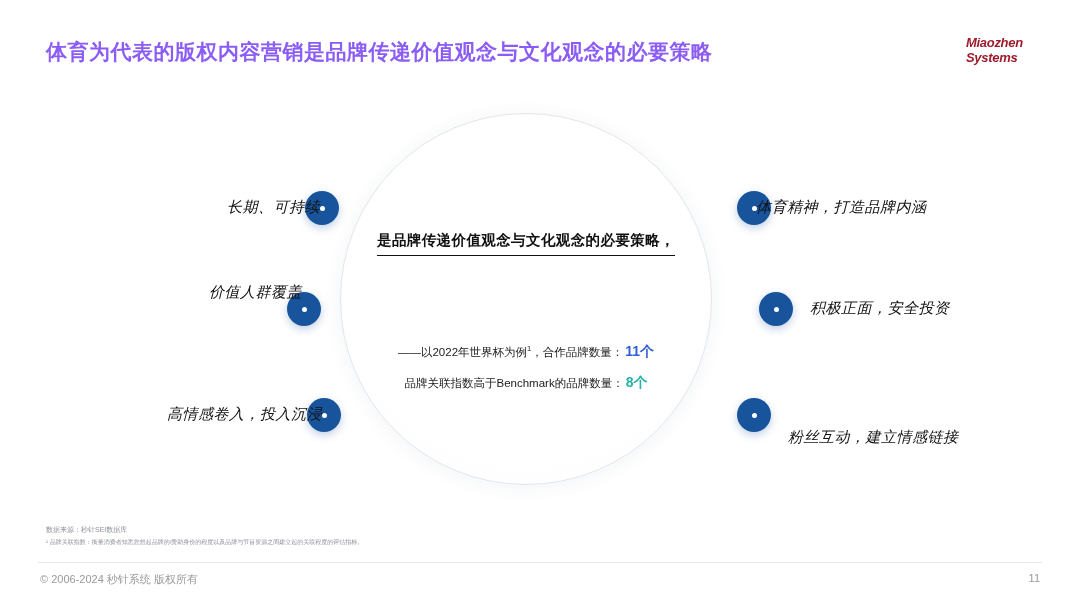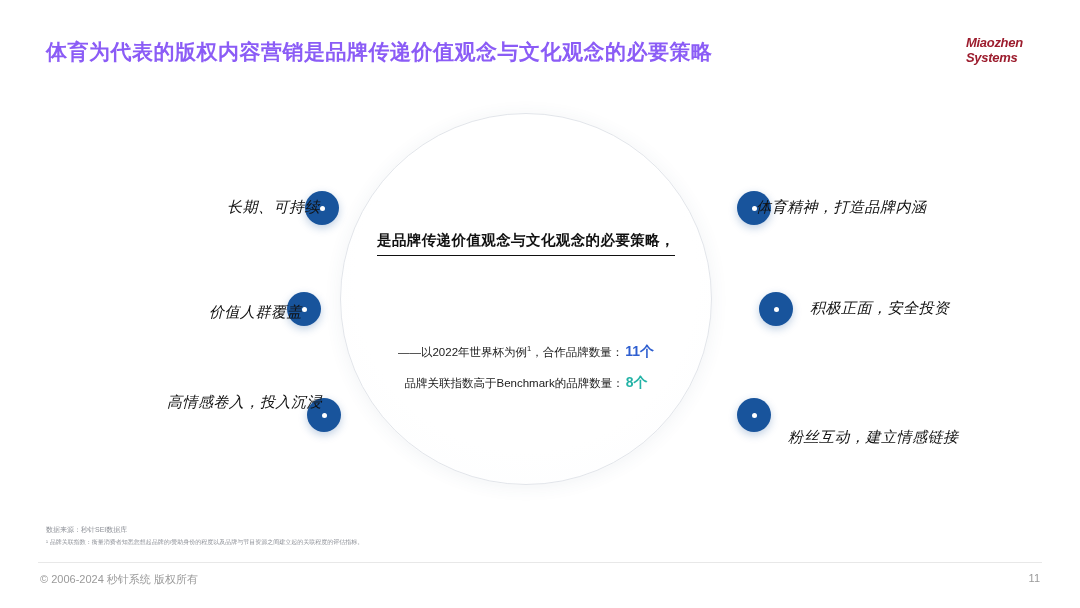--- a/index.html
+++ b/index.html
@@ -150,23 +150,23 @@
     white-space: nowrap;
     letter-spacing: 0.5px;
   }
   .node-label.left  { text-align: right; }
   .node-label.right { text-align: left; }
 
   
   #node-1 { left: 305px; top: 191px; }
   #label-1 { right: 760px; top: 198px; }
   #node-2 { left: 287px; top: 292px; }
-  #label-2 { right: 778px; top: 303px; }
+  #label-2 { right: 778px; top: 283px; }
   #node-3 { left: 307px; top: 398px; }
-  #label-3 { right: 758px; top: 393px; }
+  #label-3 { right: 758px; top: 405px; }
 
   
   #node-4 { left: 737px; top: 191px; }
   #label-4 { left: 756px; top: 198px; }
   #node-5 { left: 759px; top: 292px; }
   #label-5 { left: 810px; top: 299px; }
   #node-6 { left: 737px; top: 398px; }
   #label-6 { left: 788px; top: 428px; }
 
   

